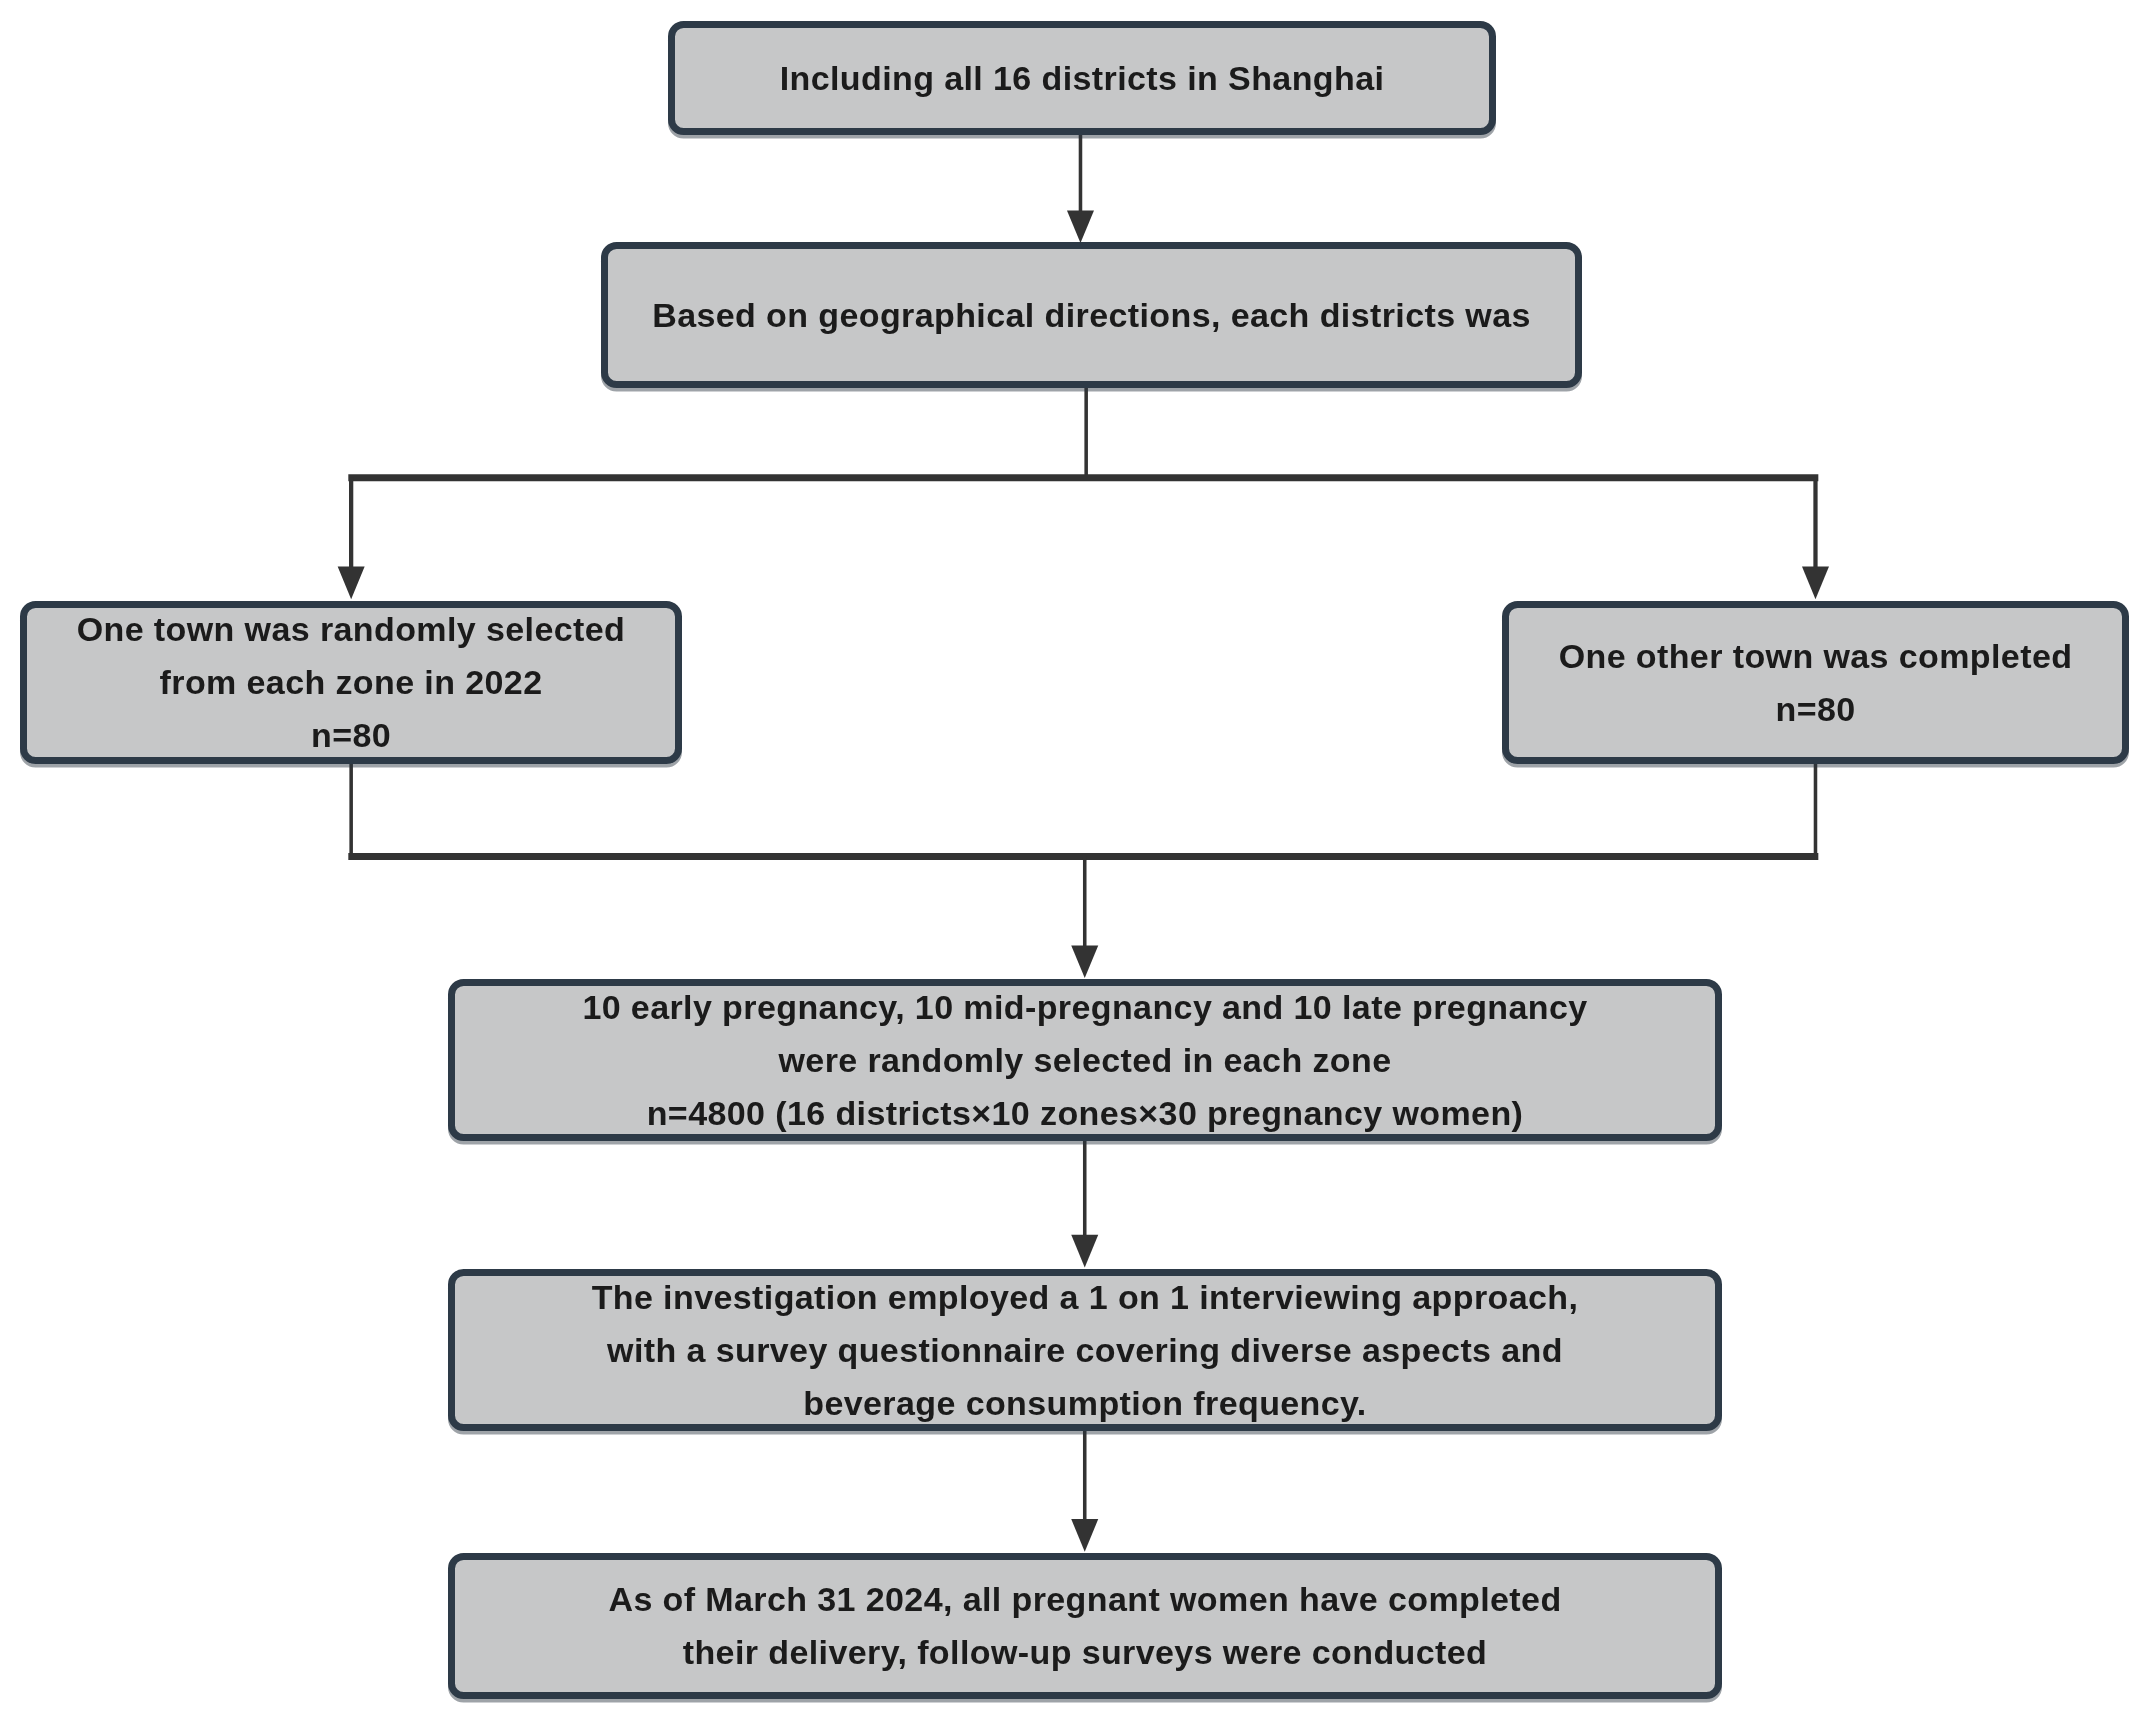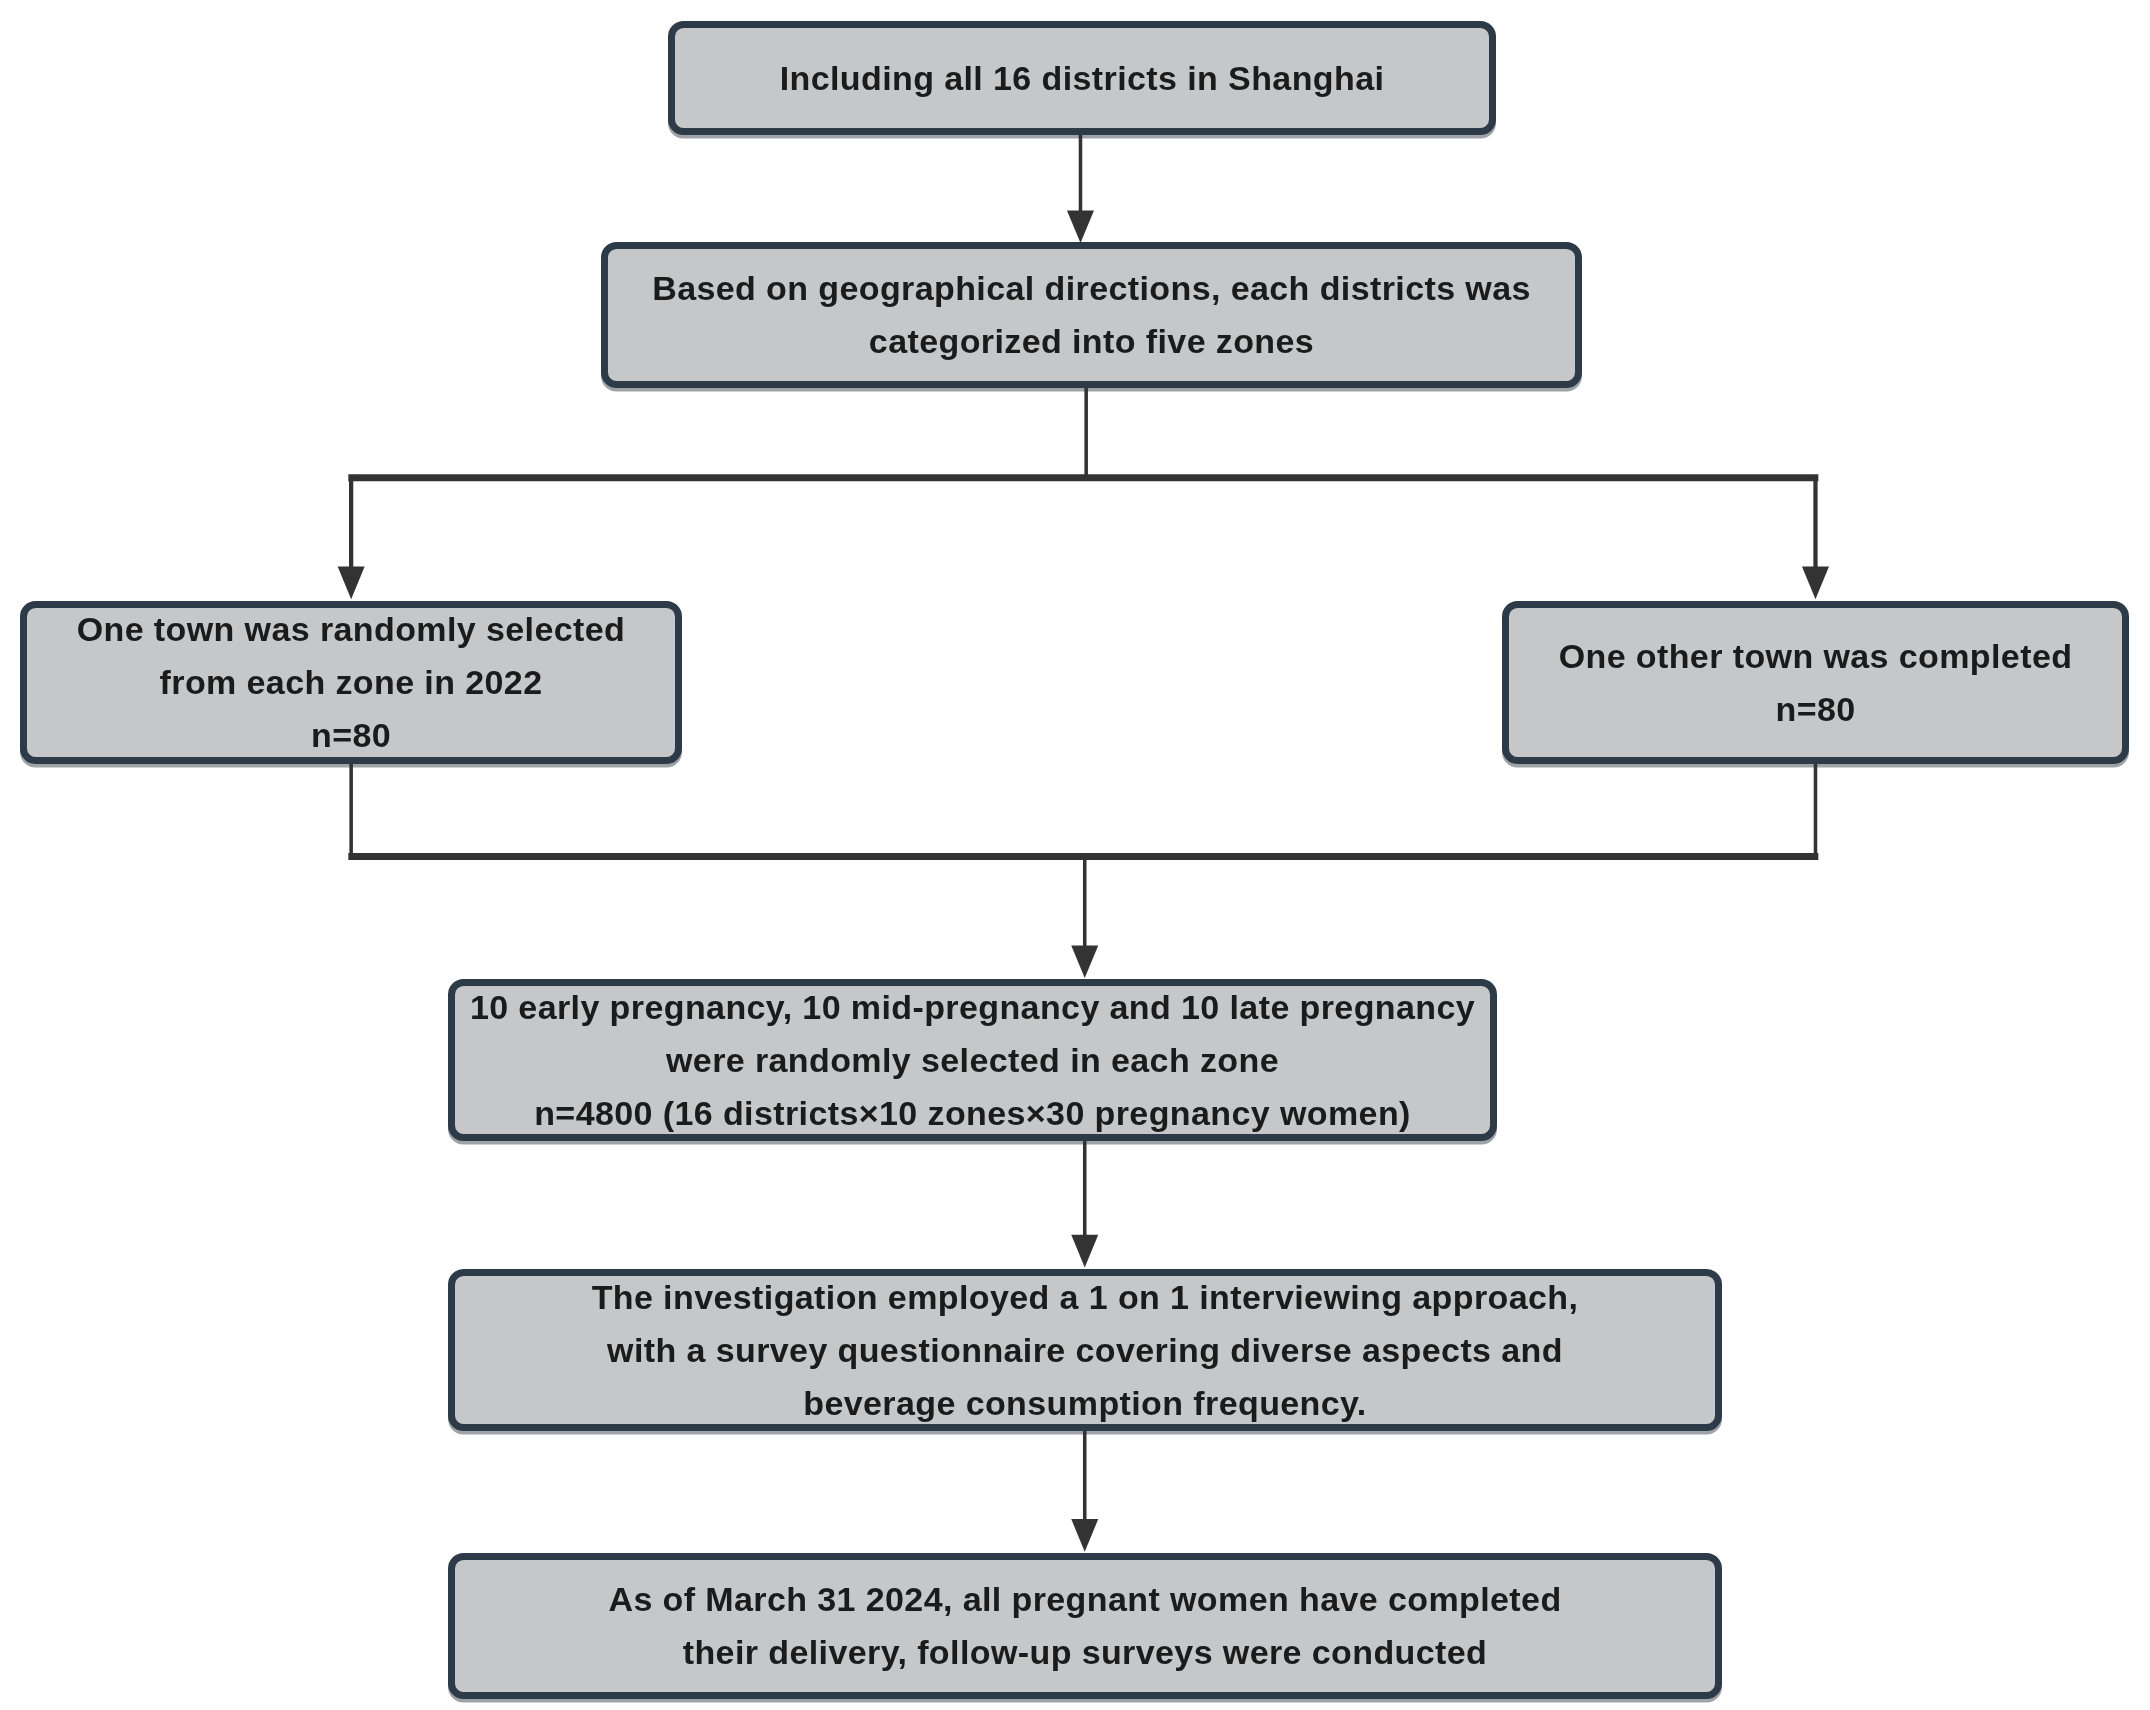--- a/index.html
+++ b/index.html
@@ -76,35 +76,34 @@
     <line x1="1526" y1="2011" x2="1526" y2="2142" stroke-width="5"></line>
     <polygon points="1526,2183 1507,2137 1545,2137"></polygon>
   </svg>
 
   <div class="node" style="left:668px; top:21.3px; width:828px; height:114px;">
     <div class="line">Including all 16 districts in Shanghai</div>
   </div>
 
   <div class="node" style="left:601px; top:242px; width:981px; height:146px;">
     <div class="line">Based on geographical directions, each districts was</div>
-    <div class="line">categorized into five zones</div>
   </div>
 
   <div class="node" style="left:20px; top:601px; width:662px; height:163px;">
     <div class="line">One town was randomly selected</div>
     <div class="line">from each zone in 2022</div>
     <div class="line">n=80</div>
   </div>
 
   <div class="node" style="left:1502px; top:601px; width:627px; height:163px;">
     <div class="line">One other town was completed</div>
     <div class="line">n=80</div>
   </div>
 
-  <div class="node" style="left:448px; top:979px; width:1049px; height:162px;">
+  <div class="node" style="left:448px; top:979px; width:1274px; height:162px;">
     <div class="line">10 early pregnancy, 10 mid-pregnancy and 10 late pregnancy</div>
     <div class="line">were randomly selected in each zone</div>
     <div class="line">n=4800 (16 districts×10 zones×30 pregnancy women)</div>
   </div>
 
   <div class="node" style="left:448px; top:1269px; width:1274px; height:162px;">
     <div class="line">The investigation employed a 1 on 1 interviewing approach,</div>
     <div class="line">with a survey questionnaire covering diverse aspects and</div>
     <div class="line">beverage consumption frequency.</div>
   </div>

